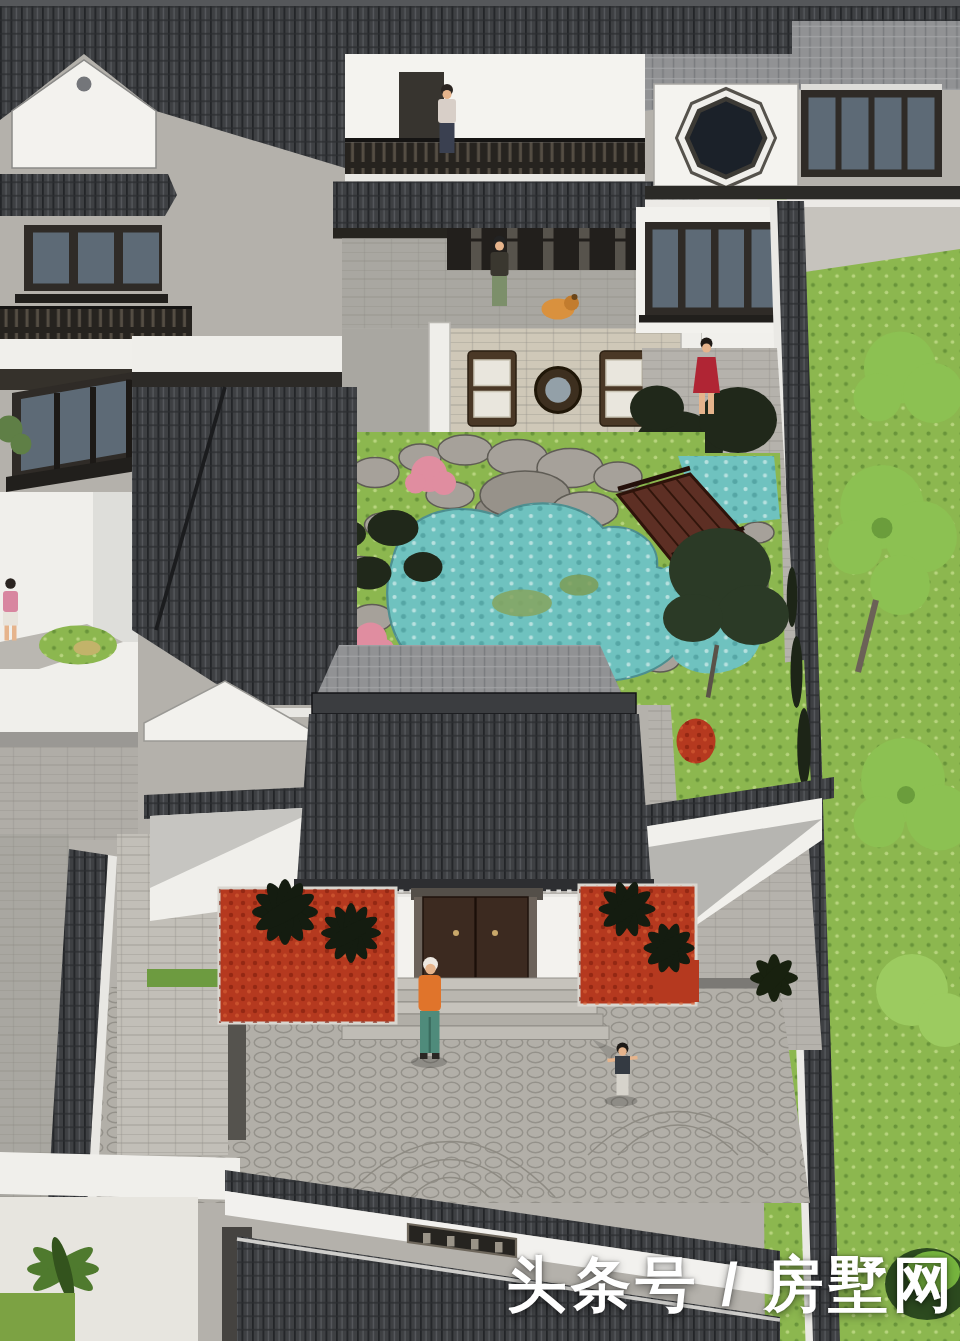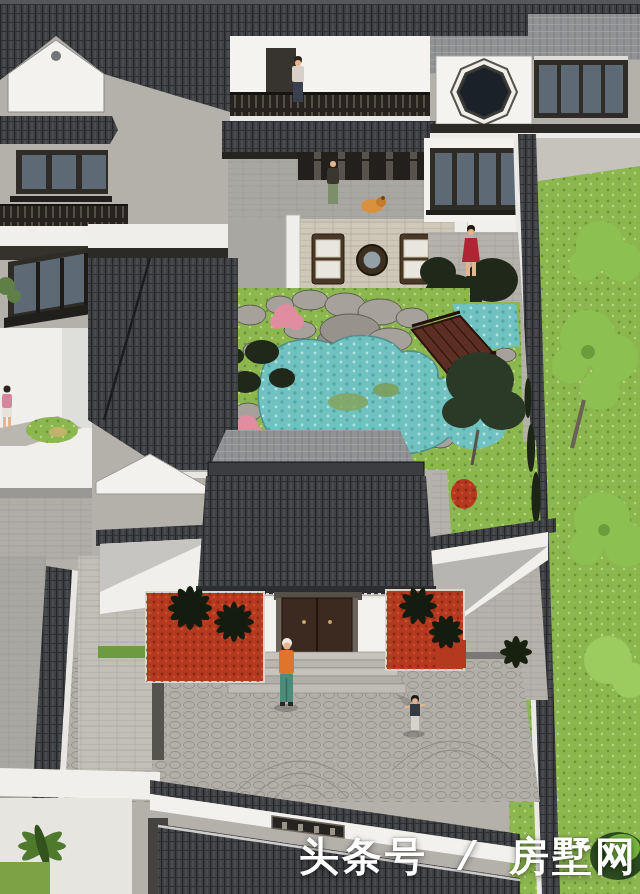--- a/index.html
+++ b/index.html
@@ -1,17 +1,17 @@
 <!DOCTYPE html>
 <html><head>
 <meta charset="utf-8">
 <style>
   html,body{margin:0;padding:0;background:#777;}
   .stage{position:relative;width:640px;height:894px;overflow:hidden;background:#b4b1ab;
-         font-family:Liberation Mono, monospace;}
+         font-family:Liberation Sans, sans-serif;}
   .stage svg{display:block;}
   .watermark{position:absolute;right:2px;bottom:10px;font-size:40px;font-weight:bold;
     color:#ffffff;letter-spacing:3px;white-space:nowrap;
     text-shadow:0 2px 6px rgba(0,0,0,.45),0 0 2px rgba(0,0,0,.4);}
 </style>
 </head>
 <body>
 
 <div class="stage">
 <svg width="640" height="894" viewBox="0 0 640 894">

